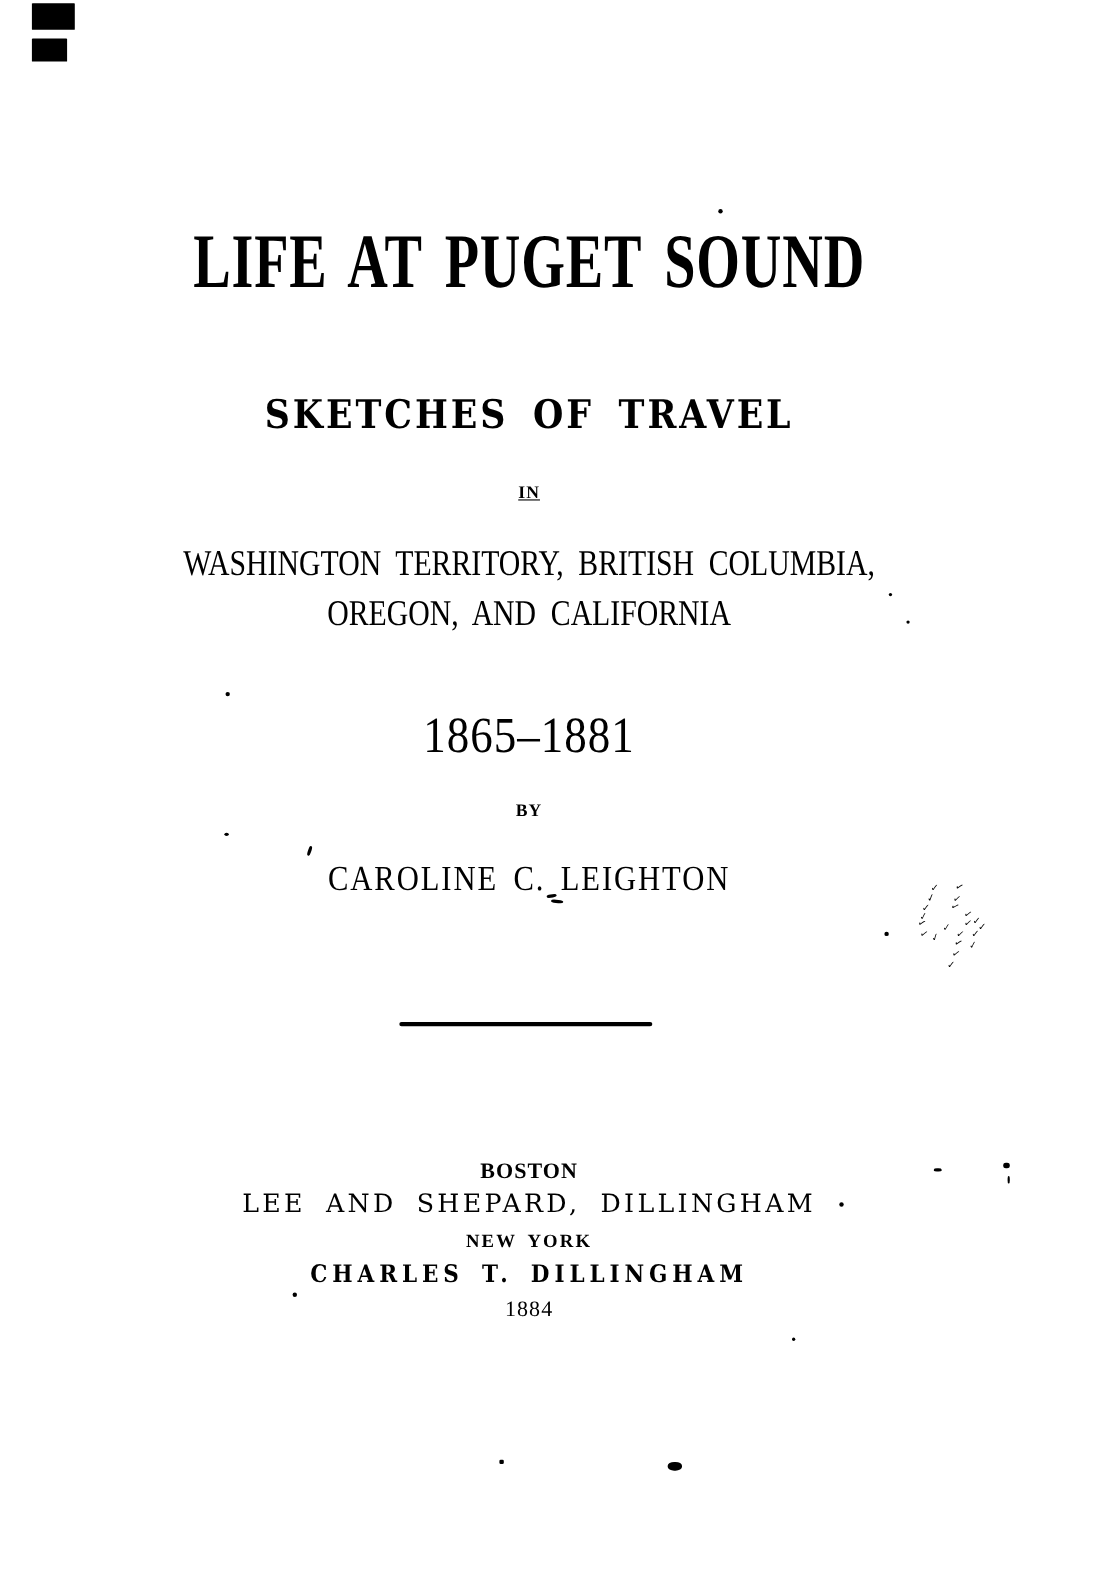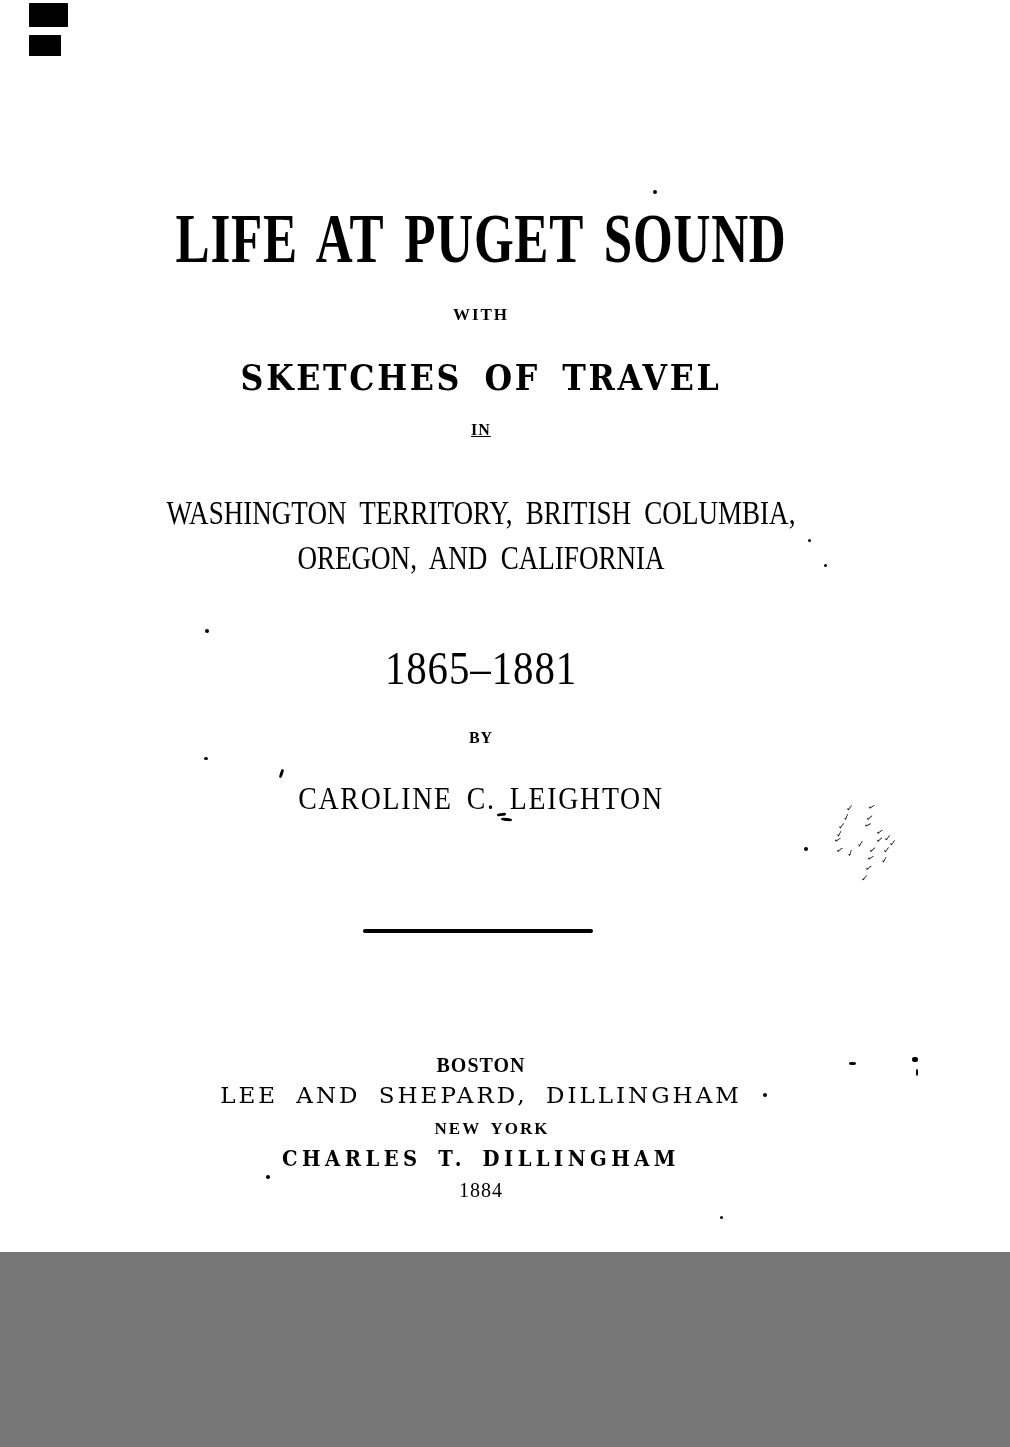--- a/index.html
+++ b/index.html
@@ -1,65 +1,64 @@
 <!DOCTYPE html>
 <html><head>
 <meta charset="utf-8">
 <style>
   html,body{margin:0;padding:0;background:#777;}
   .page{
     position:relative;
-    width:1010px;height:1252px;
+    width:1010px;height:1447px;
     background:#ffffff;
     overflow:hidden;
     font-family:"Liberation Serif","DejaVu Serif",serif;
     color:#000;
   }
   .line{
     position:absolute;
     left:0;
     width:962px;
     text-align:center;
     white-space:nowrap;
     line-height:1;
     transform-origin:center top;
     color:#000;
   }
   .l-title   {top:204px;font-size:70px;font-weight:bold;letter-spacing:1px;word-spacing:10px;transform:scaleX(.73);}
   .l-with    {top:306px;font-size:17px;font-weight:bold;letter-spacing:2px;}
   .l-subtitle{top:359px;font-size:36px;font-weight:bold;font-family:"DejaVu Serif",serif;letter-spacing:3px;word-spacing:10px;transform:scaleX(.88);}
-  .l-in      {top:422px;font-size:16px;font-weight:bold;letter-spacing:1px;text-decoration:underline;}
+  .l-in      {top:441px;font-size:16px;font-weight:bold;letter-spacing:1px;text-decoration:underline;}
   .l-region1 {top:497px;font-size:33px;word-spacing:8px;transform:scaleX(.82);}
   .l-region2 {top:542px;font-size:33px;word-spacing:8px;transform:scaleX(.82);}
   .l-years   {top:646px;font-size:46px;letter-spacing:1px;transform:scaleX(.89);}
   .l-by      {top:730px;font-size:16px;font-weight:bold;letter-spacing:1px;}
   .l-author  {top:782px;font-size:32px;letter-spacing:2px;word-spacing:6px;transform:scaleX(.87);}
   .rule{
     position:absolute;top:929px;left:363px;width:230px;height:4px;
     background:#000;border-radius:2px;
   }
   .l-boston  {top:1055px;font-size:20px;font-weight:bold;letter-spacing:1px;text-align:center;}
   .l-pub1    {top:1084px;font-size:23px;font-family:"DejaVu Serif",serif;letter-spacing:3px;word-spacing:8px;}
-  .l-ny      {top:1120px;font-size:17px;font-weight:bold;letter-spacing:2px;word-spacing:4px;margin-left:11px;}
+  .l-ny      {top:1120px;font-size:17px;font-weight:bold;letter-spacing:2px;word-spacing:4px;}
   .l-pub2    {top:1147px;font-size:22px;font-weight:bold;font-family:"DejaVu Serif",serif;letter-spacing:5px;word-spacing:6px;transform:scaleX(.89);}
   .l-year2   {top:1180px;font-size:20px;font-weight:normal;letter-spacing:1px;}
   .mark{position:absolute;background:#000;}
   .speck{
     position:absolute;
     font-family:"DejaVu Sans",sans-serif;
     font-size:9px;line-height:1;color:#000;
   }
 </style>
 </head>
 <body>
 
 <div class="page">
 
   <div class="line l-title">LIFE AT PUGET SOUND</div>
-  <div class="line l-with">WITH</div>
   <div class="line l-subtitle">SKETCHES OF TRAVEL</div>
   <div class="line l-in">IN</div>
   <div class="line l-region1">WASHINGTON TERRITORY, BRITISH COLUMBIA,</div>
   <div class="line l-region2">OREGON, AND CALIFORNIA</div>
   <div class="line l-years">1865–1881</div>
   <div class="line l-by">BY</div>
   <div class="line l-author">CAROLINE C. LEIGHTON</div>
 
   <div class="rule"></div>
 

